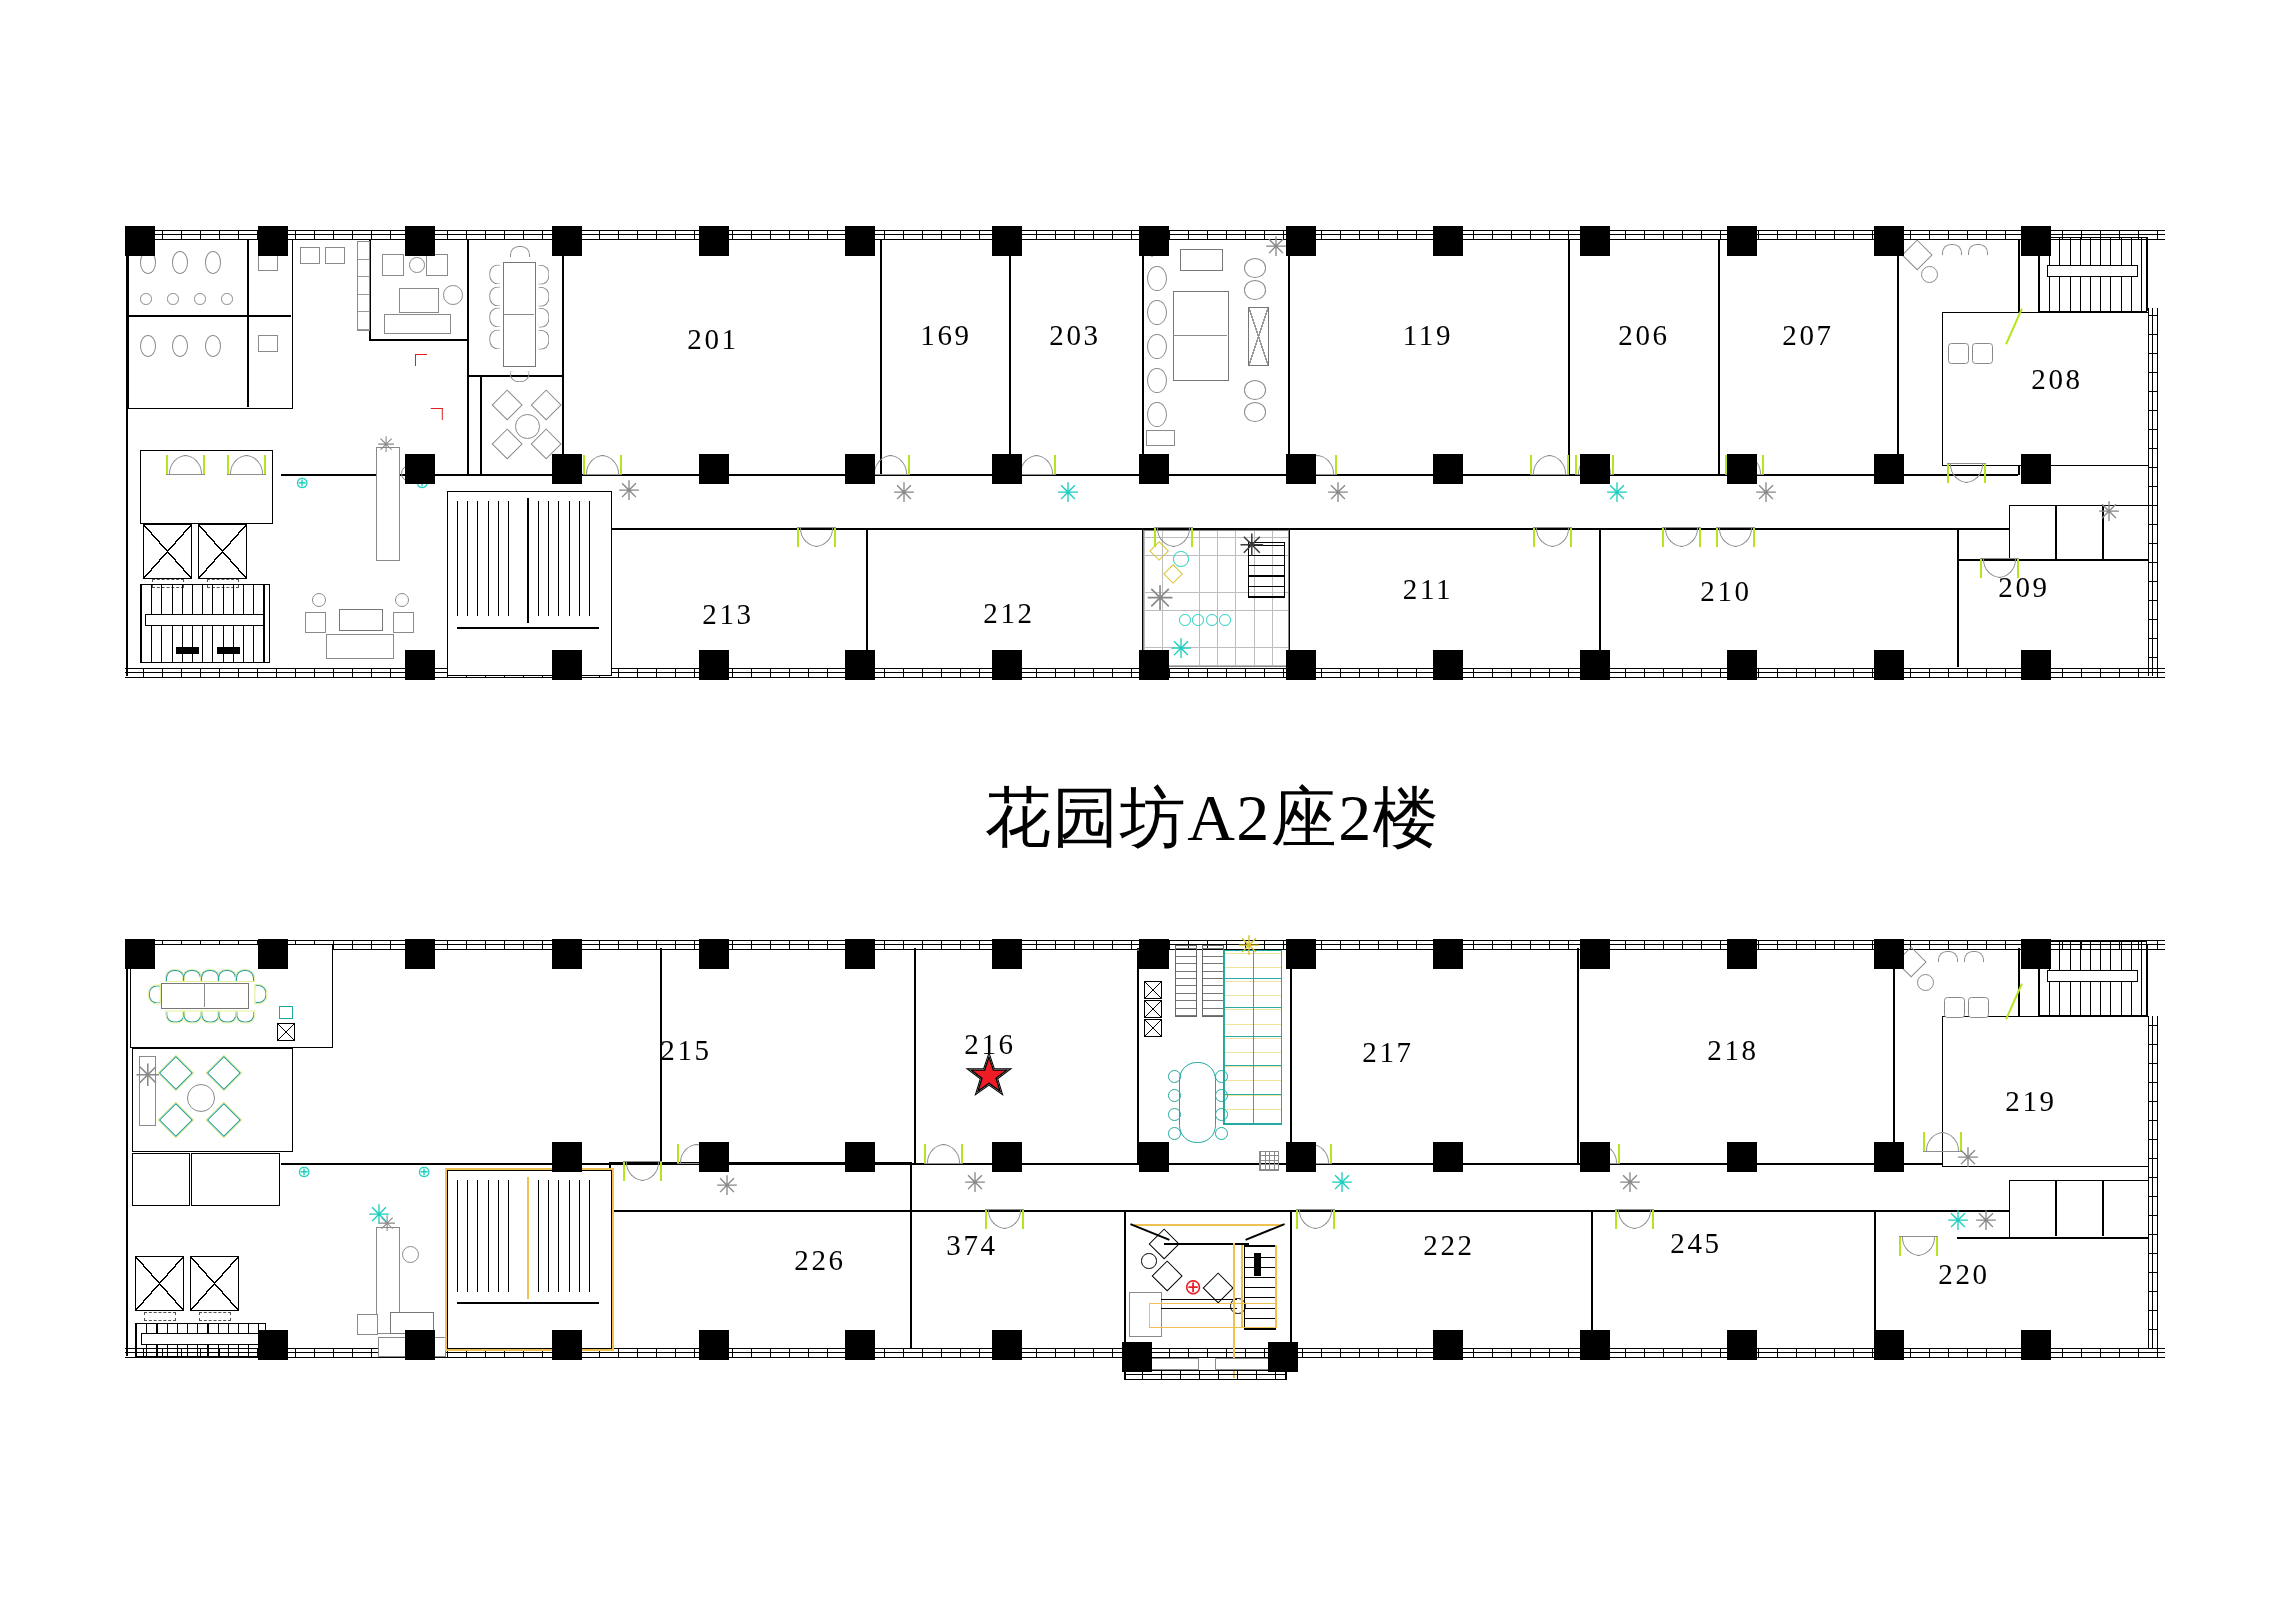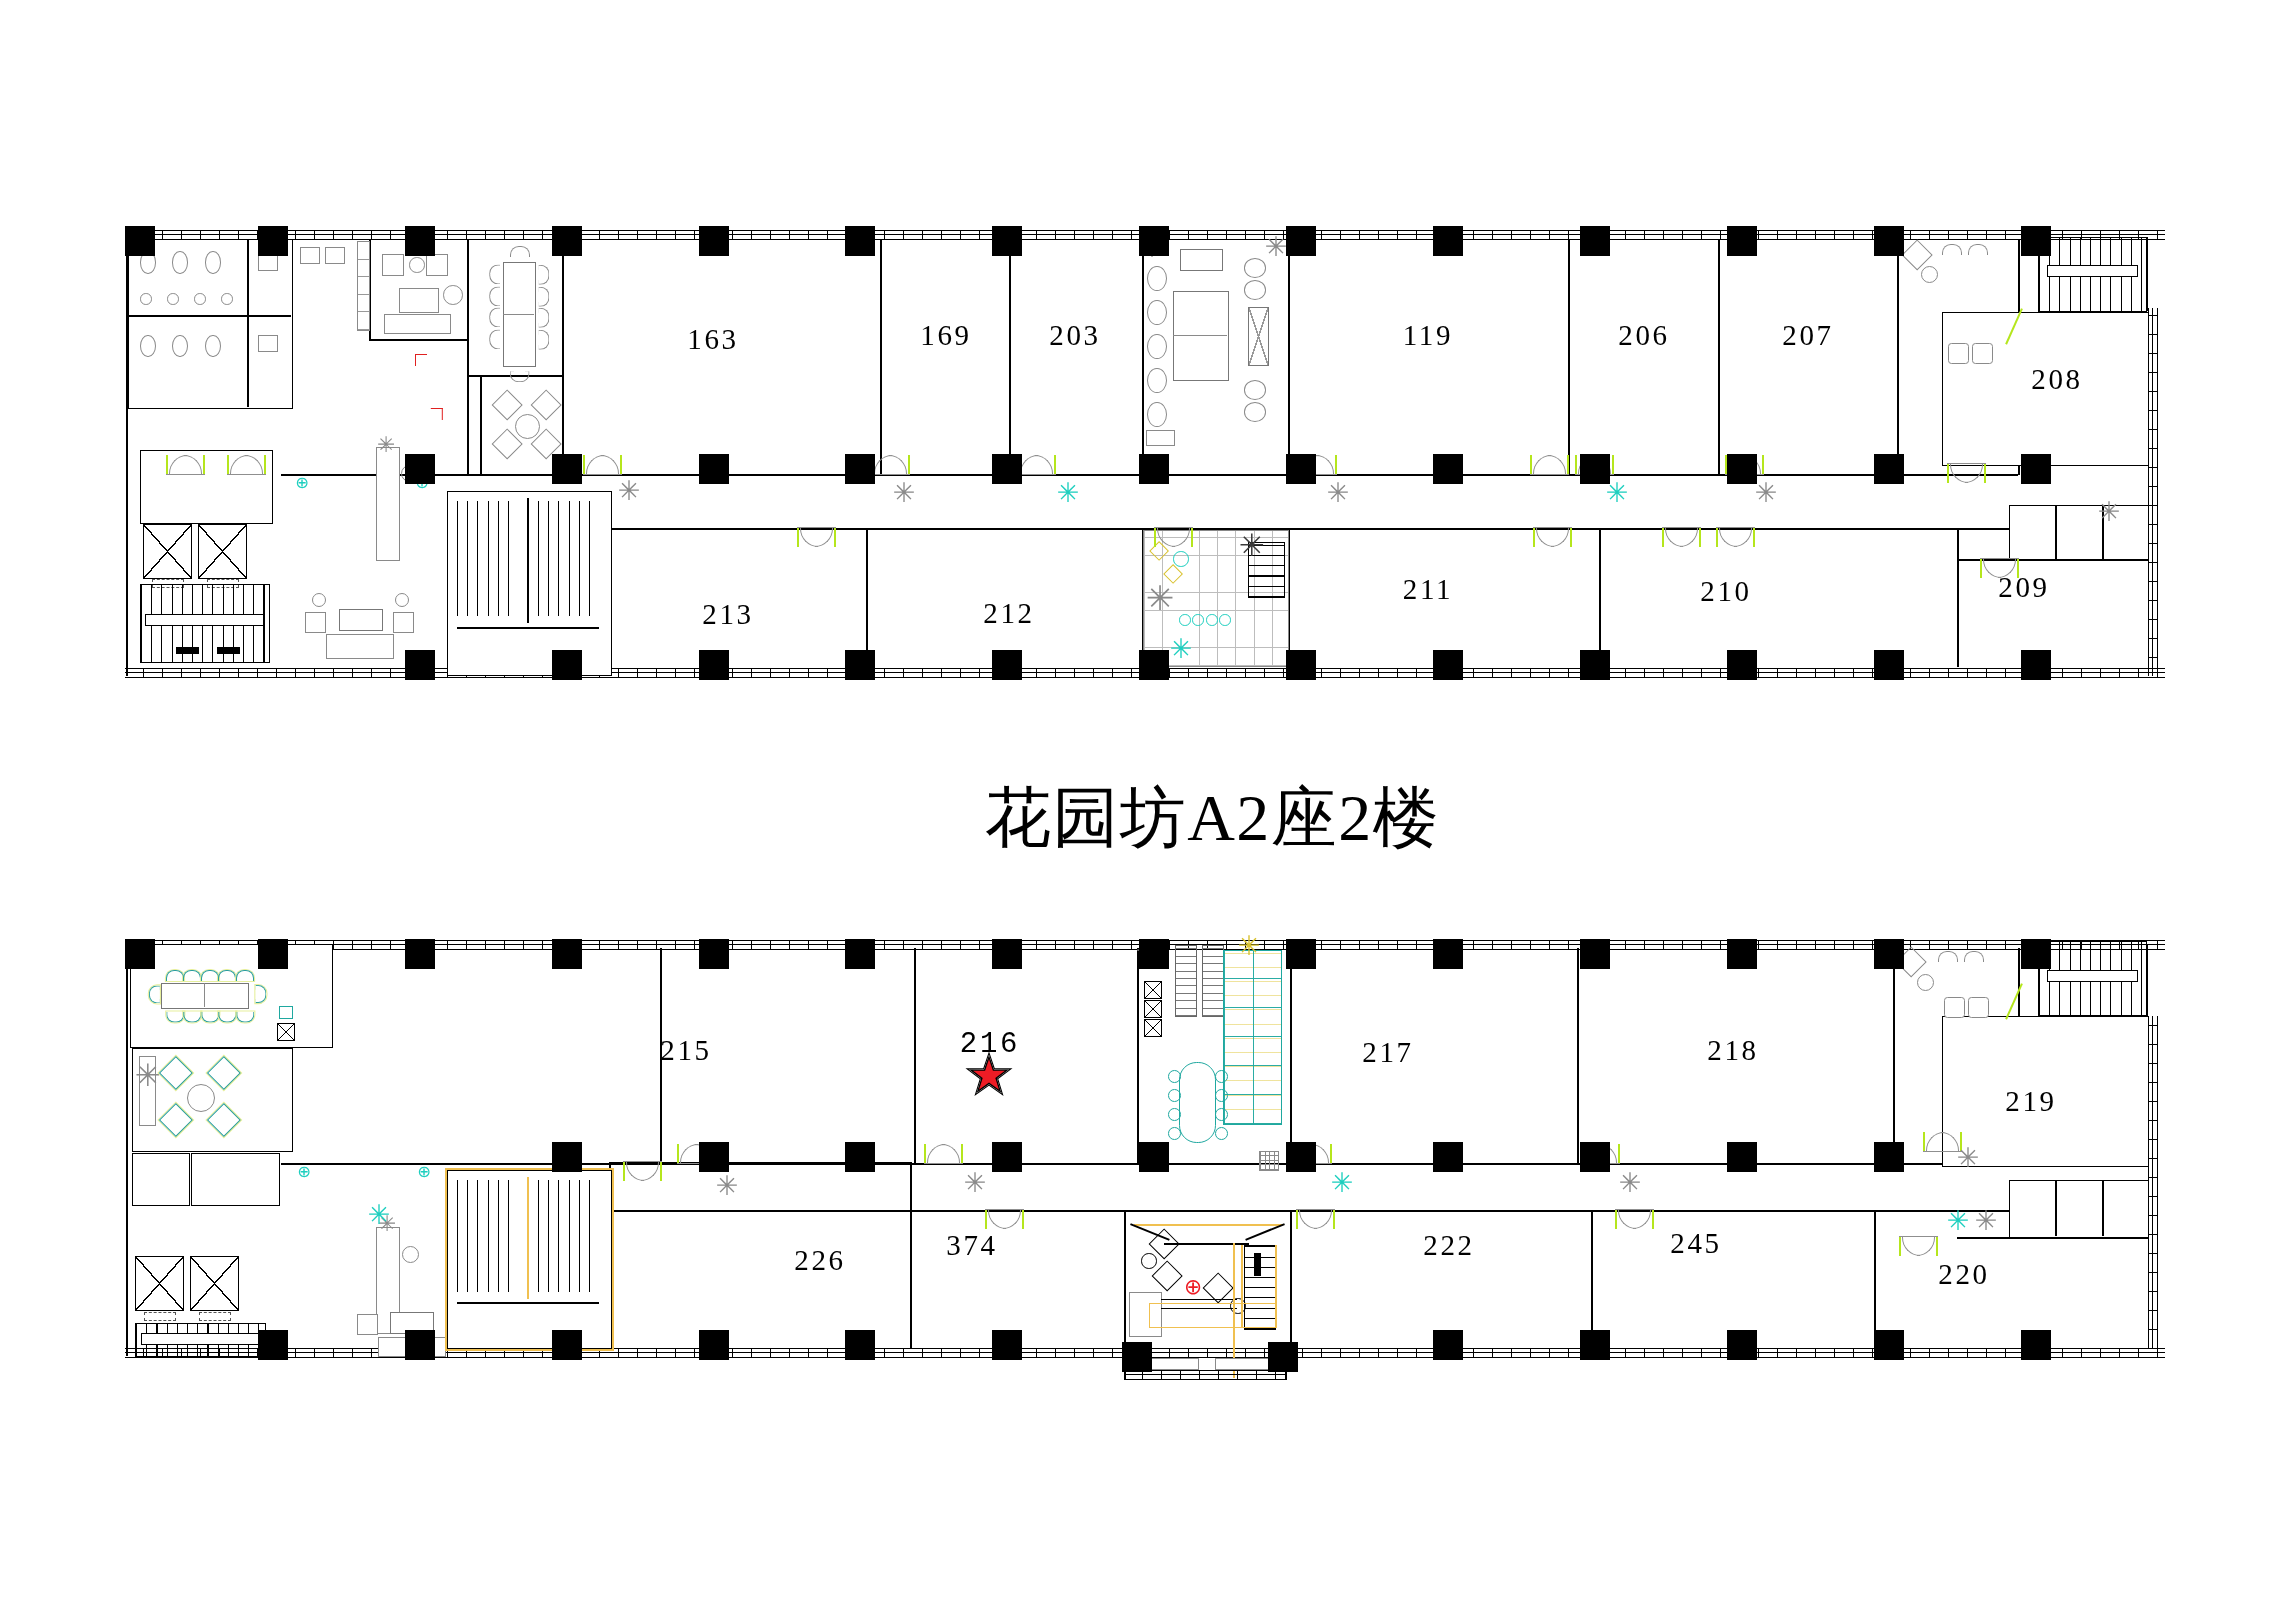--- a/index.html
+++ b/index.html
@@ -374,21 +374,21 @@
     <div class="col" style="left:720px;top:423px;"></div>
     <div class="col" style="left:867px;top:423px;"></div>
     <div class="col" style="left:1014px;top:423px;"></div>
     <div class="col" style="left:1161px;top:423px;"></div>
     <div class="col" style="left:1308px;top:423px;"></div>
     <div class="col" style="left:1455px;top:423px;"></div>
     <div class="col" style="left:1602px;top:423px;"></div>
     <div class="col" style="left:1749px;top:423px;"></div>
     <div class="col" style="left:1896px;top:423px;"></div>
 
-  <div class="rl" style="left:588px;top:112px;">163</div>
+  <div class="rl" style="left:588px;top:112px;">201</div>
   <div class="rl" style="left:821px;top:108px;">169</div>
   <div class="rl" style="left:950px;top:108px;">203</div>
   <div class="rl" style="left:1303px;top:108px;">119</div>
   <div class="rl" style="left:1519px;top:108px;">206</div>
   <div class="rl" style="left:1683px;top:108px;">207</div>
   <div class="rl" style="left:1932px;top:152px;">208</div>
   <div class="rl" style="left:603px;top:387px;">213</div>
   <div class="rl" style="left:884px;top:386px;">212</div>
   <div class="rl" style="left:1303px;top:362px;">211</div>
   <div class="rl" style="left:1601px;top:364px;">210</div>
@@ -648,21 +648,21 @@
     <div class="col" style="left:867px;top:390px;"></div>
     <div class="col" style="left:997px;top:402px;"></div>
     <div class="col" style="left:1143px;top:402px;"></div>
     <div class="col" style="left:1308px;top:390px;"></div>
     <div class="col" style="left:1455px;top:390px;"></div>
     <div class="col" style="left:1602px;top:390px;"></div>
     <div class="col" style="left:1749px;top:390px;"></div>
     <div class="col" style="left:1896px;top:390px;"></div>
 
   <div class="rl" style="left:561px;top:110px;">215</div>
-  <div class="rl" style="left:865px;top:104px;font-family:Liberation Mono, monospace;">216</div>
+  <div class="rl" style="left:865px;top:104px;">216</div>
   <div class="rl" style="left:1263px;top:112px;">217</div>
   <div class="rl" style="left:1608px;top:110px;">218</div>
   <div class="rl" style="left:1906px;top:161px;">219</div>
   <div class="rl" style="left:695px;top:320px;">226</div>
   <div class="rl" style="left:847px;top:305px;">374</div>
   <div class="rl" style="left:1324px;top:305px;">222</div>
   <div class="rl" style="left:1571px;top:303px;">245</div>
   <div class="rl" style="left:1839px;top:334px;">220</div>
 
   <svg class="a" style="left:837px;top:109px;" width="54" height="54" viewBox="-40 -40 80 80">

